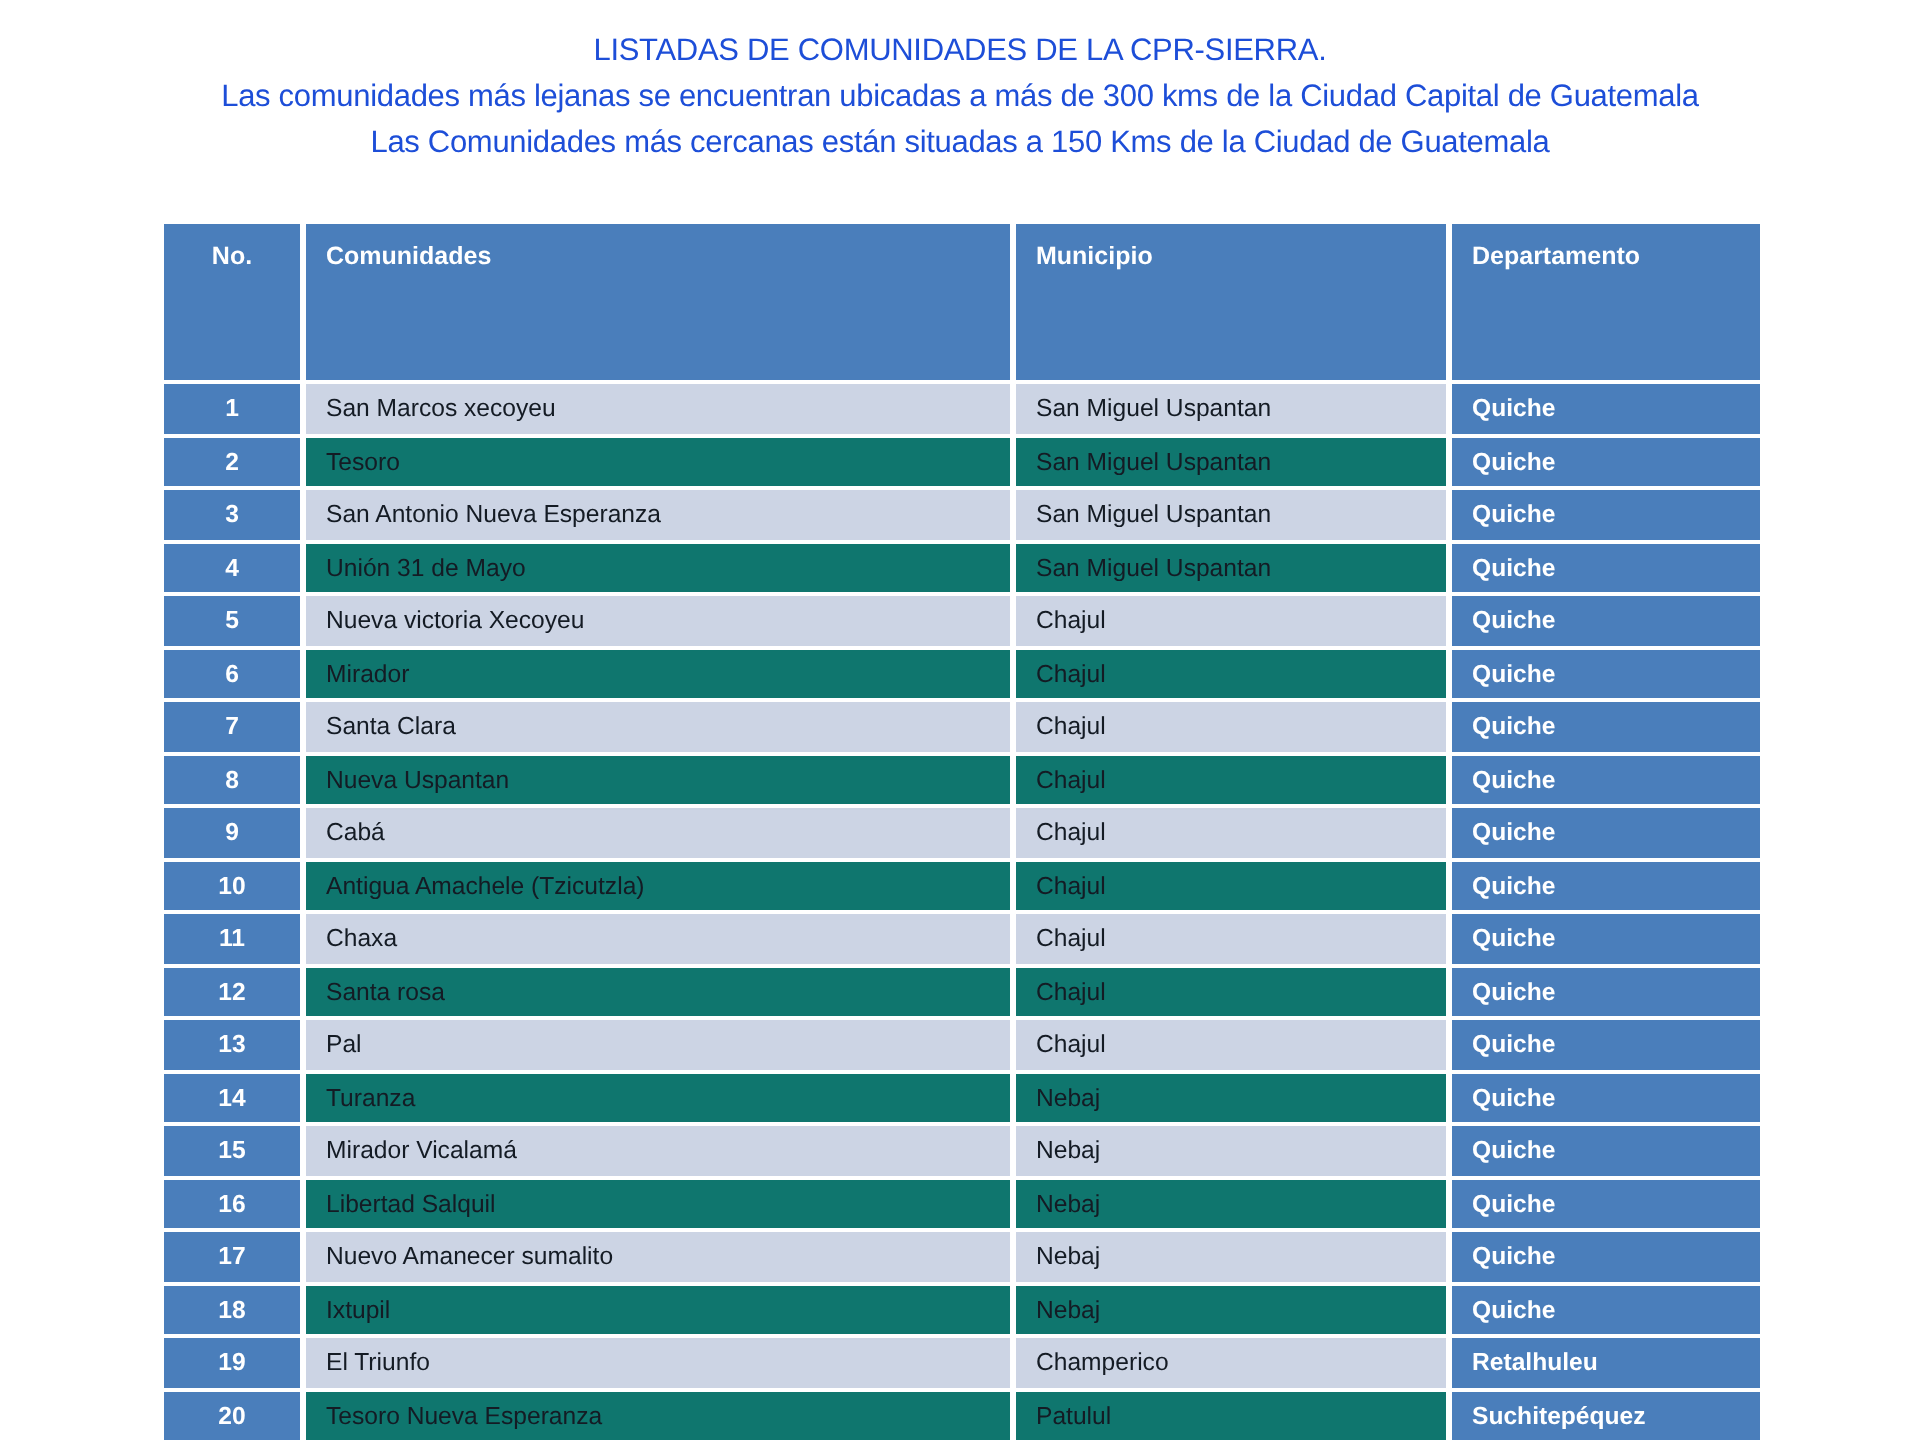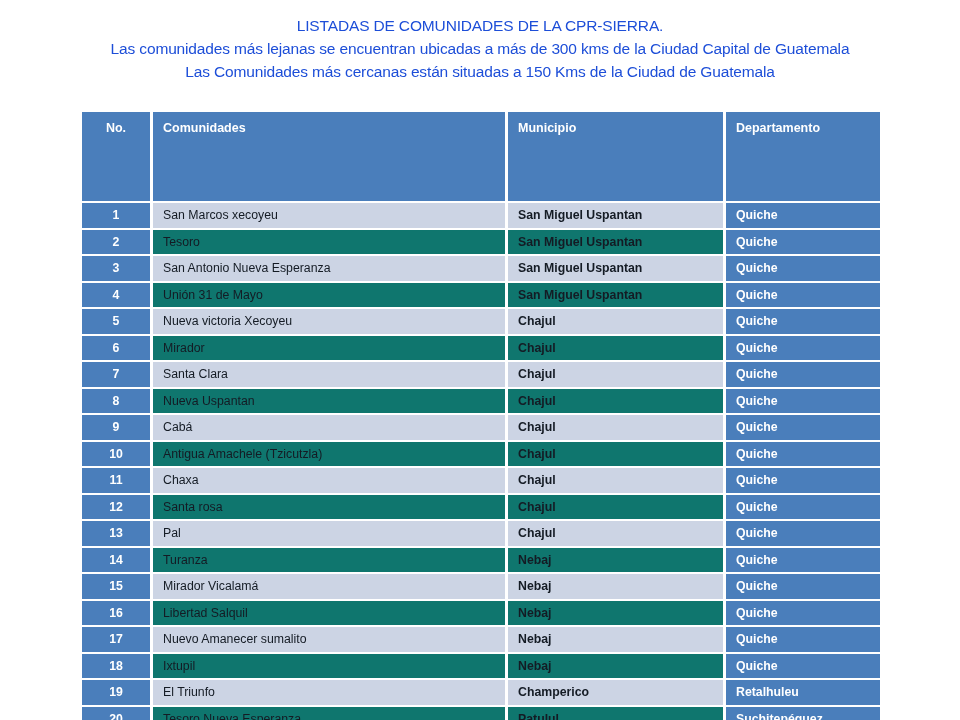--- a/index.html
+++ b/index.html
@@ -61,21 +61,21 @@
   col.c-com    { width: 355px; }
   col.c-mun    { width: 218px; }
   col.c-dep    { width: 154px; }
 
   
   thead th {
     background: #4a7ebb;
     color: #ffffff;
     font-size: 12.5px;
     font-weight: bold;
-    height: 91px;
+    height: 80px;
     vertical-align: top;
     padding: 9px 0 0 0;
     border-right: 3px solid #ffffff;
     border-bottom: 2px solid #ffffff;
     box-sizing: border-box;
   }
   thead th.h-no {
     text-align: center;
     padding-left: 0;
   }
@@ -110,21 +110,20 @@
   }
   td.cell-com {
     color: #141b24;
     padding-left: 10px;
     border-right: 3px solid #ffffff;
   }
   td.cell-mun {
     color: #141b24;
     padding-left: 10px;
     border-right: 3px solid #ffffff;
-    font-weight: bold;
   }
   td.cell-dep {
     background: #4a7ebb;
     color: #ffffff;
     font-weight: bold;
     padding-left: 10px;
   }
 
   
   tr.band-a td.cell-com,

